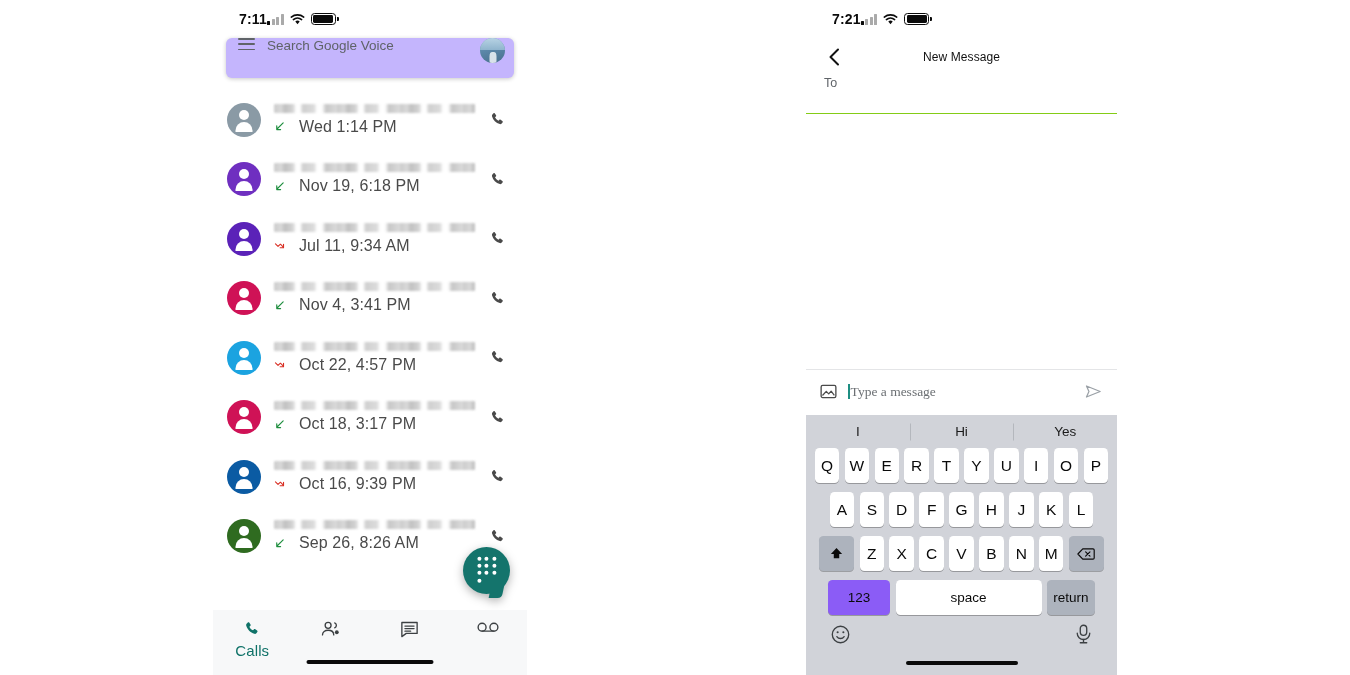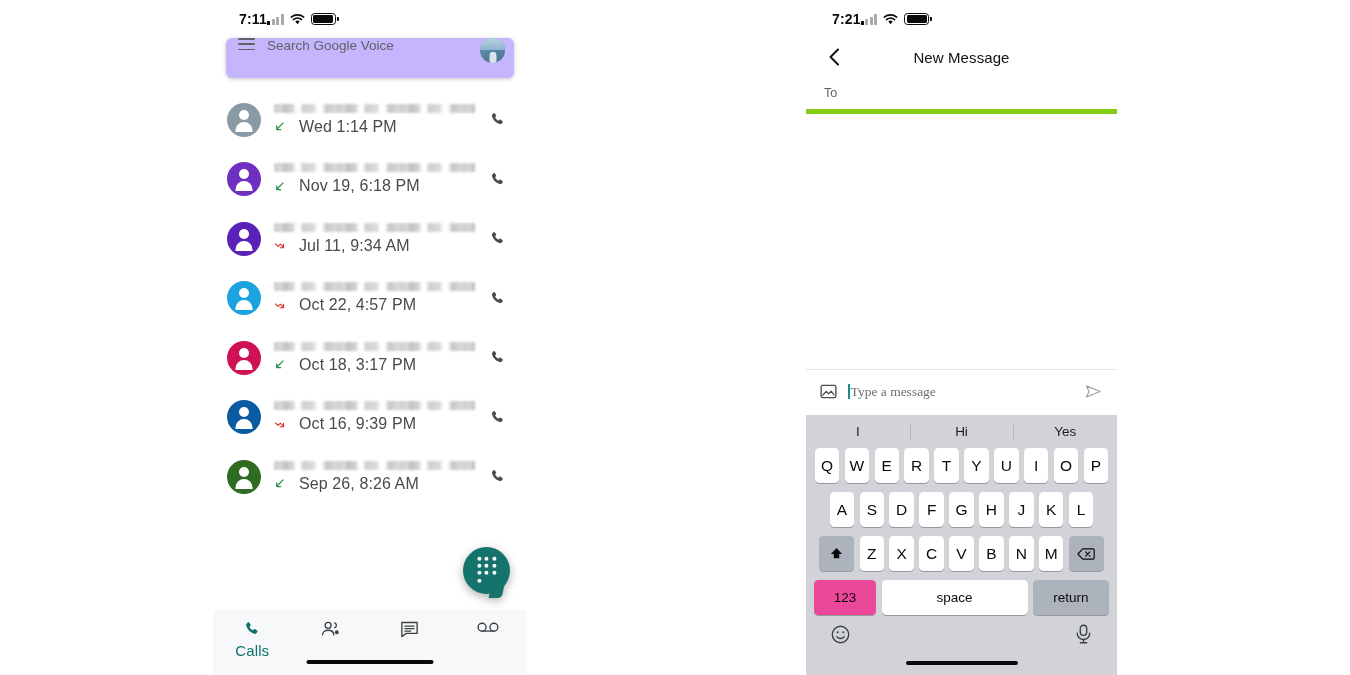--- a/index.html
+++ b/index.html
@@ -144,25 +144,25 @@
   }
 
   
   .nm-header {
     height:38px; display:flex; align-items:center; position:relative;
     padding: 0 18px;
   }
   .backbtn { width:22px; height:22px; cursor:pointer; }
   .nm-title {
     position:absolute; left:0; right:0; text-align:center;
-    font-size:15px; color:#111; letter-spacing:.1px;
+    font-size:12px; color:#111; letter-spacing:.1px;
   }
   .to-row {
-    height:38px; display:flex; align-items:center; padding:0 18px;
-    border-bottom:5px solid #84cc16;
+    height:38px; display:flex; align-items:flex-start; padding:0 18px;
+    border-bottom:1px solid #84cc16;
   }
   .to-label { font-size:12.5px; color:#5f6368; }
   .msg-canvas { flex:1; background:#fff; }
 
   
   .composer {
     height:44px; display:flex; align-items:center; gap:11px;
     padding:0 14px; border-top:1px solid #e4e5e7; background:#fff;font-family:Liberation Serif, serif;
   }
   .imgico { width:17px; height:17px; flex:none; }
@@ -192,23 +192,23 @@
   .krow.r3 { padding: 0 2px; align-items:center; }
   .key {
     background:#fff; border-radius:4.5px; height:35px;
     display:flex; align-items:center; justify-content:center;
     font-size:15.5px; color:#0a0a0a;
     box-shadow:0 1px 0 rgba(0,0,0,.28); cursor:pointer;
     flex:none; width:24.5px;
   }
   .krow.r2 .key { width:24.5px; }
   .key.wide { width:35px; background:#adb3bd; box-shadow:0 1px 0 rgba(0,0,0,.25); }
-  .key.num { width:62px; height:35px; background:#ec4899; font-size:13.5px; }
+  .key.num { width:62px; height:35px; background:#8b5cf6; font-size:13.5px; }
   .key.space { width:146px; height:35px; font-size:13.5px; }
-  .key.return { width:76px; height:35px; background:#adb3bd; font-size:13.5px; }
+  .key.return { width:48px; height:35px; background:#adb3bd; font-size:13.5px; }
   .krow.r4 { padding:0 12px; margin-bottom:8px; }
   .krow.r5 {
     display:flex; justify-content:space-between; padding:0 24px;
     align-items:center; margin-bottom:0;
   }
   .kb-home {
     position:absolute; bottom:10px; left:50%; transform:translateX(-50%);
     width:112px; height:4.5px; background:#0a0a0a; border-radius:3px;
   }
 </style>
@@ -294,20 +294,35 @@
                 <path d="M1.6 4.2 4.4 7 7 4.6 10.4 8M10.4 4.6V8.4H6.7" stroke="#d93025" stroke-width="1.2" fill="none" stroke-linecap="round" stroke-linejoin="round"></path>
               </svg>
             <span class="calltime">Jul 11, 9:34 AM</span>
           </span>
         </span>
         <svg class="phoneico" viewBox="0 0 20 20">
             <path d="M5.6 3.4c.5-.4 1.2-.3 1.6.2l1.3 1.8c.3.5.2 1.1-.2 1.5l-.9.8c.7 1.6 2 2.9 3.6 3.6l.8-.9c.4-.4 1-.5 1.5-.2l1.8 1.3c.5.4.6 1.1.2 1.6l-.9 1.1c-.5.6-1.3.8-2 .6-4-1.1-7.1-4.2-8.2-8.2-.2-.7 0-1.5.6-2l1-.9z" fill="#4a4a4a"></path>
           </svg>
       </div>
 
+      <div class="callrow">
+        <span class="av" style="background:#cf1256"></span>
+        <span class="callmeta">
+          <span class="redact"></span>
+          <span class="callsub">
+            <svg class="dirico" viewBox="0 0 12 12">
+                <path d="M10 2 3 9M3 5.2V9.4h4.2" stroke="#1e8e3e" stroke-width="1.25" fill="none" stroke-linecap="round" stroke-linejoin="round"></path>
+              </svg>
+            <span class="calltime">Nov 4, 3:41 PM</span>
+          </span>
+        </span>
+        <svg class="phoneico" viewBox="0 0 20 20">
+            <path d="M5.6 3.4c.5-.4 1.2-.3 1.6.2l1.3 1.8c.3.5.2 1.1-.2 1.5l-.9.8c.7 1.6 2 2.9 3.6 3.6l.8-.9c.4-.4 1-.5 1.5-.2l1.8 1.3c.5.4.6 1.1.2 1.6l-.9 1.1c-.5.6-1.3.8-2 .6-4-1.1-7.1-4.2-8.2-8.2-.2-.7 0-1.5.6-2l1-.9z" fill="#4a4a4a"></path>
+          </svg>
+      </div>
 
       <div class="callrow">
         <span class="av" style="background:#1ba3e0"></span>
         <span class="callmeta">
           <span class="redact"></span>
           <span class="callsub">
             <svg class="dirico" viewBox="0 0 12 12">
                 <path d="M1.6 4.2 4.4 7 7 4.6 10.4 8M10.4 4.6V8.4H6.7" stroke="#d93025" stroke-width="1.2" fill="none" stroke-linecap="round" stroke-linejoin="round"></path>
               </svg>
             <span class="calltime">Oct 22, 4:57 PM</span>

